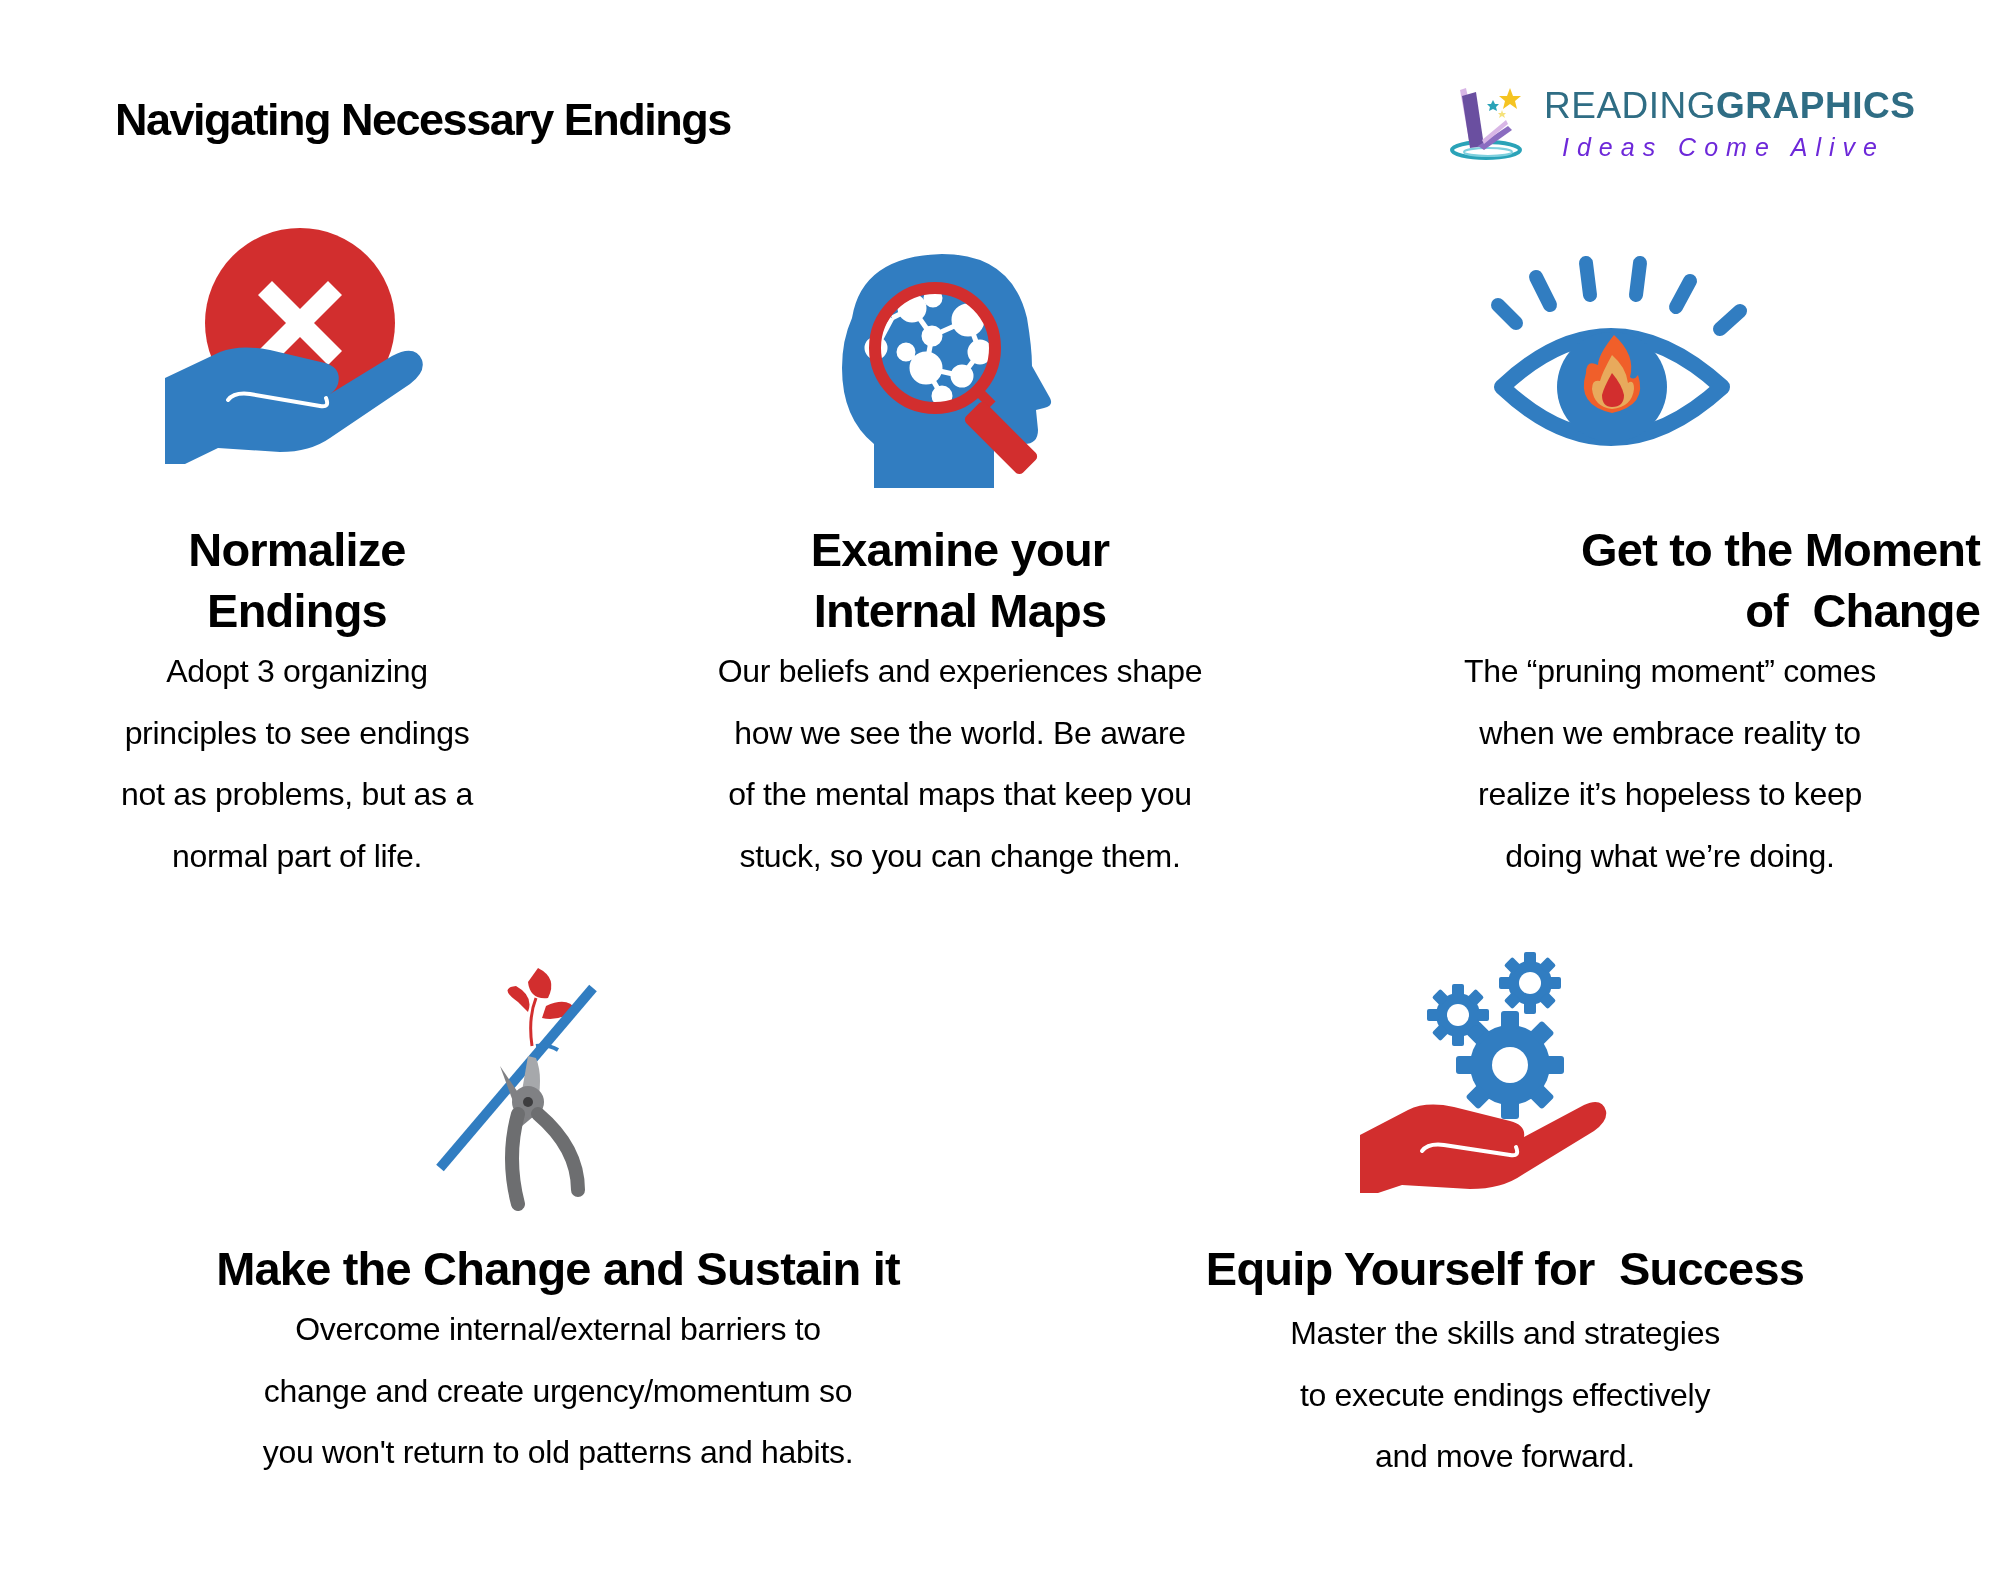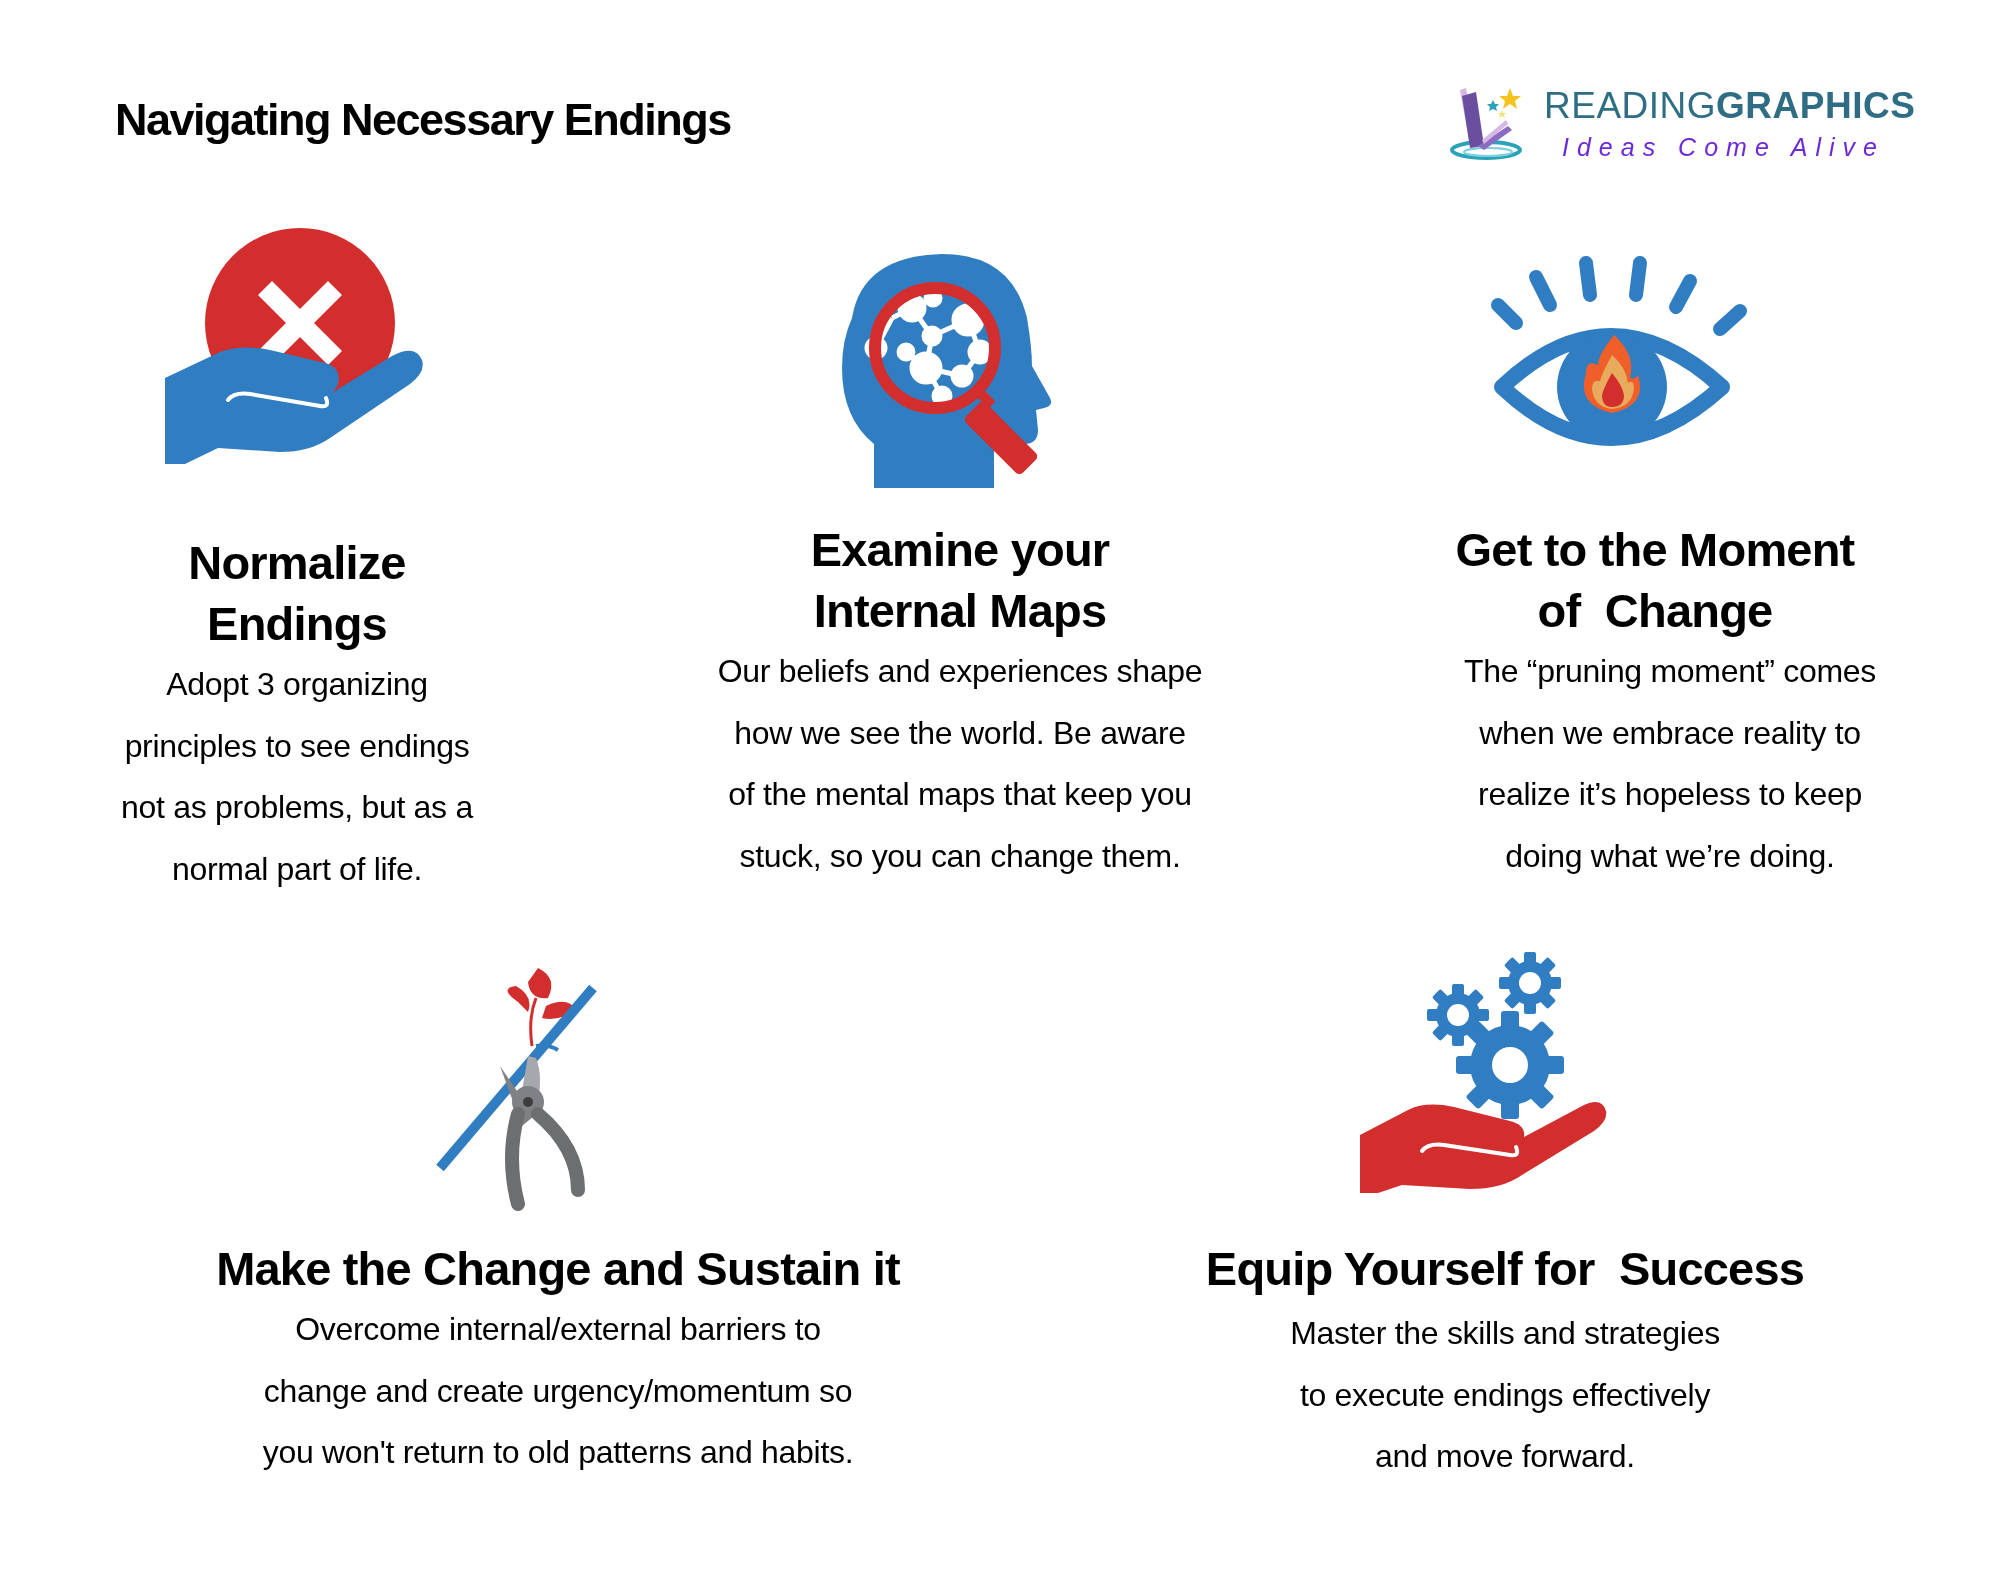--- a/index.html
+++ b/index.html
@@ -153,21 +153,21 @@
         <use href="#t3" transform="rotate(225)"></use>
         <use href="#t3" transform="rotate(270)"></use>
         <use href="#t3" transform="rotate(315)"></use>
       <circle r="11" fill="#fff"></circle>
     </g>
   </g>
   <path d="M10 190 L58 165 Q76 156 104 162 L160 176 Q176 180 174 192 L234 160 Q252 152 256 166 Q258 176 244 186 L172 230 Q152 244 120 244 L52 240 L28 248 L10 248 Z" fill="#d22e2e"></path>
   <path d="M72 206 Q78 198 94 200 L160 210 Q170 212 166 202" fill="none" stroke="#fff" stroke-width="4" stroke-linecap="round"></path>
 </svg>
 
-<div class="section" style="left:47px;top:519px;width:500px;margin-top:13px;">
+<div class="section" style="left:47px;top:519px;width:500px;">
   <h2>
     <span class="line">Normalize</span>
     <span class="line">Endings</span>
   </h2>
   <p>
     <span class="line">Adopt 3 organizing</span>
     <span class="line">principles to see endings</span>
     <span class="line">not as problems, but as a</span>
     <span class="line">normal part of life.</span>
   </p>
@@ -180,21 +180,21 @@
   </h2>
   <p>
     <span class="line">Our beliefs and experiences shape</span>
     <span class="line">how we see the world. Be aware</span>
     <span class="line">of the mental maps that keep you</span>
     <span class="line">stuck, so you can change them.</span>
   </p>
 </div>
 
 <div class="section" style="left:1360px;top:519px;width:620px;">
-  <h2 style="margin-left:-30px;">
+  <h2 style="margin-left:-30px;text-align:right;">
     <span class="line">Get to the Moment</span>
     <span class="line" style="white-space:pre;">of  Change</span>
   </h2>
   <p>
     <span class="line">The “pruning moment” comes</span>
     <span class="line">when we embrace reality to</span>
     <span class="line">realize it’s hopeless to keep</span>
     <span class="line">doing what we’re doing.</span>
   </p>
 </div>

